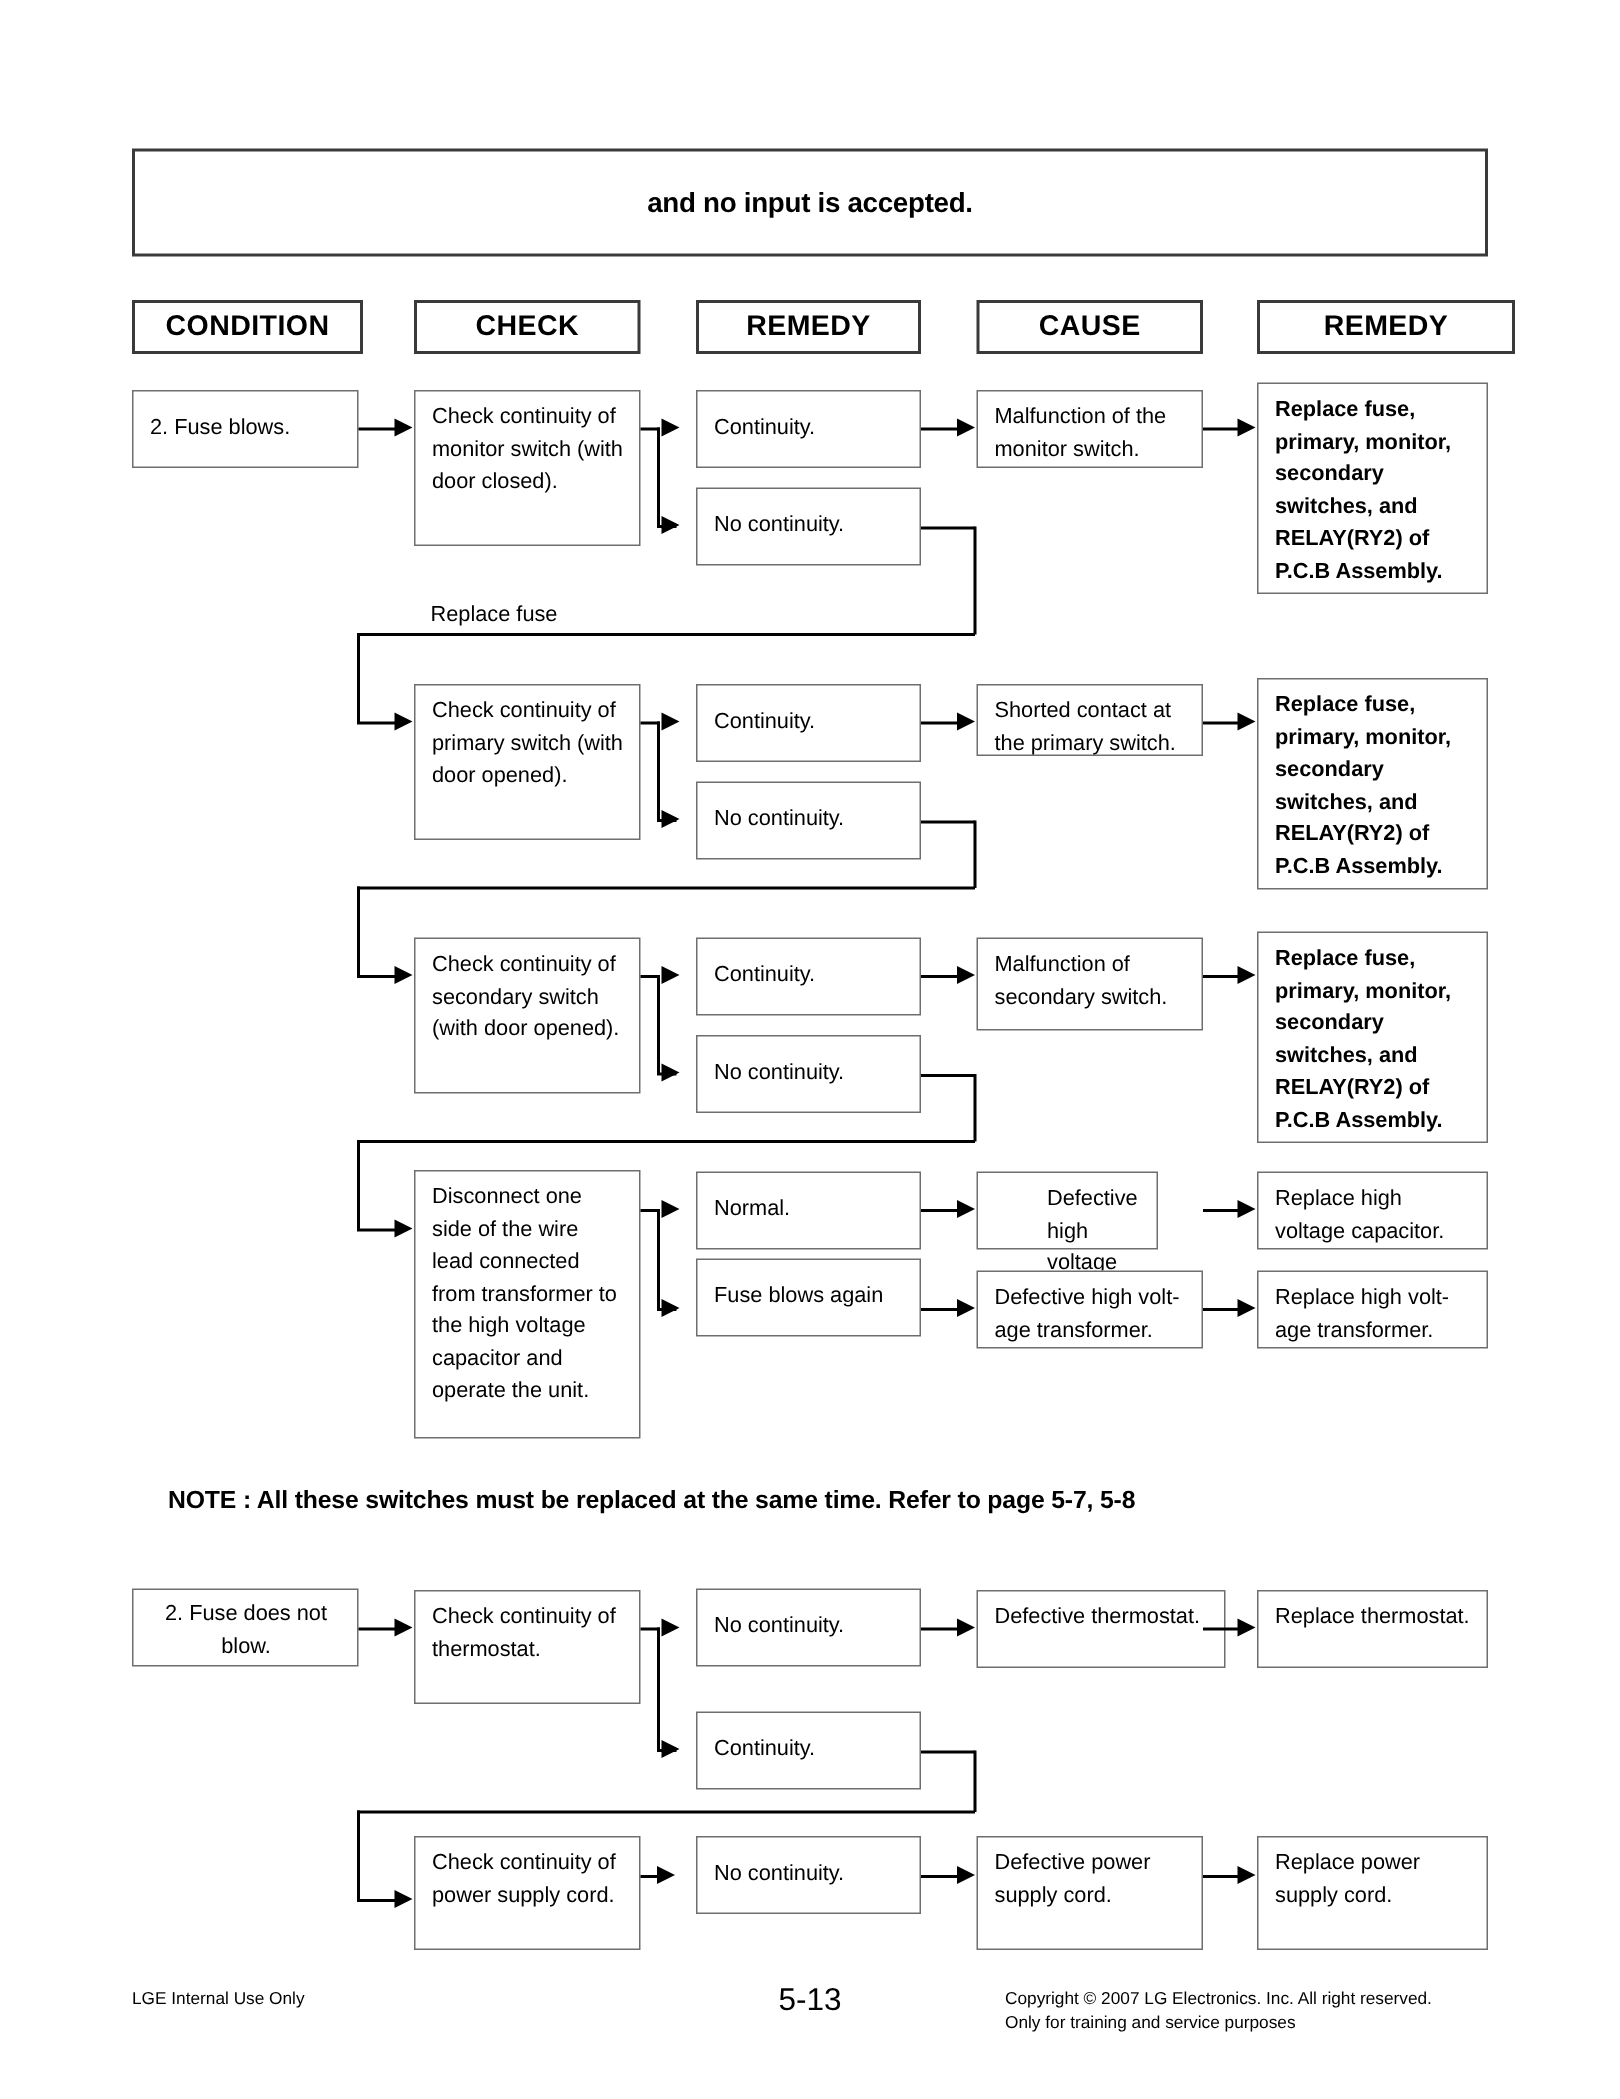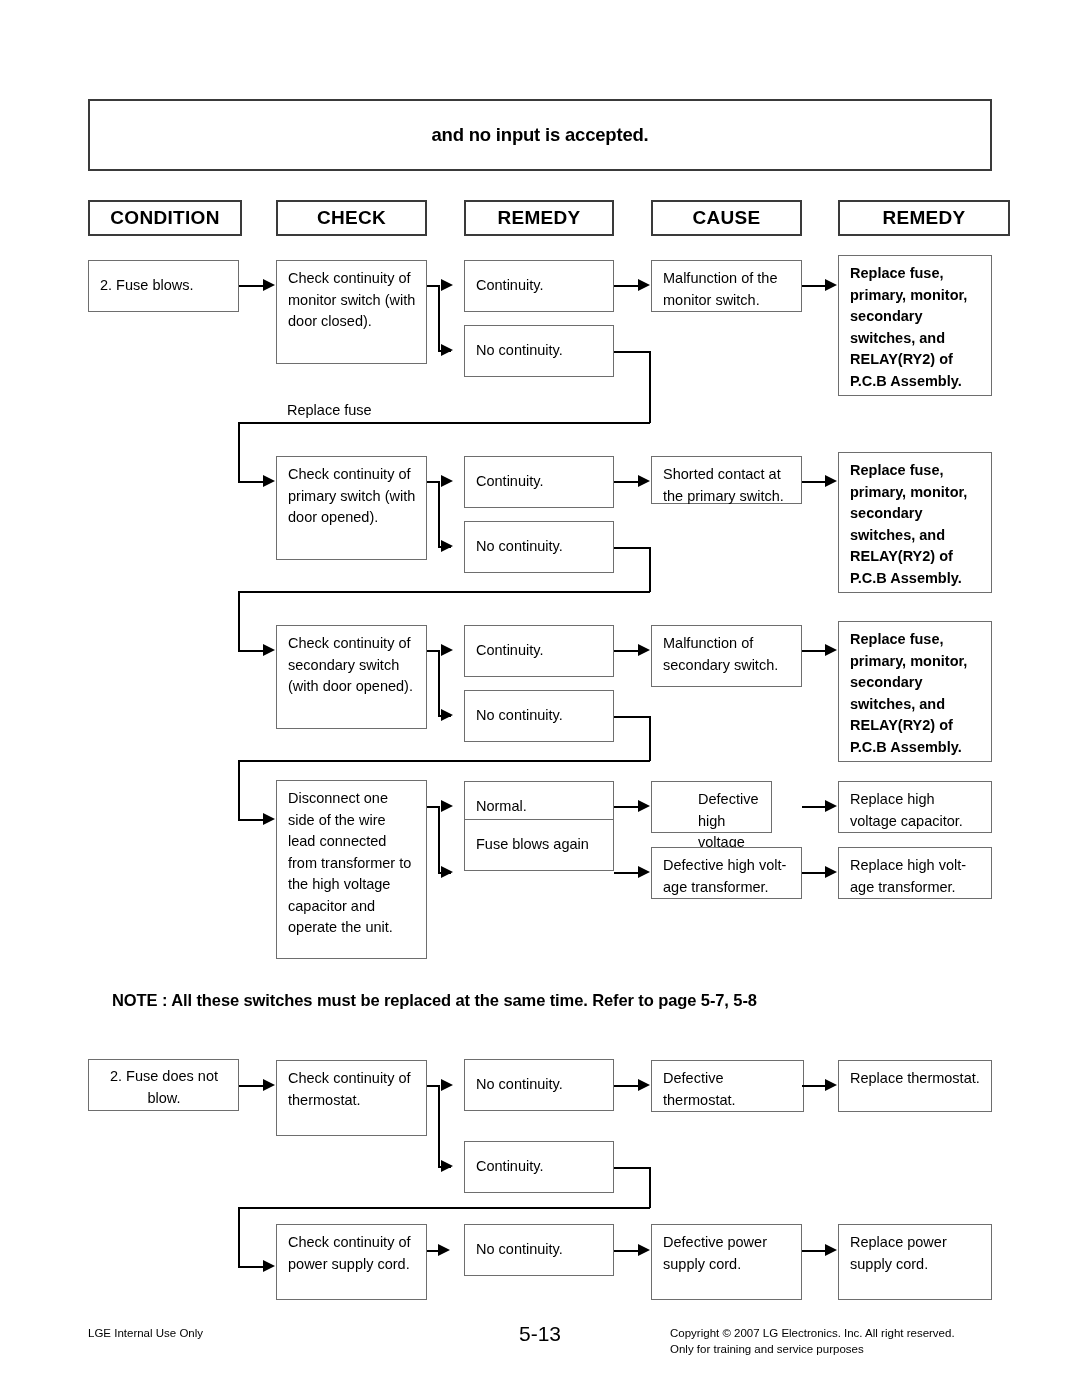--- a/index.html
+++ b/index.html
@@ -203,21 +203,21 @@
 
 <div class="abs fbox" style="left:276px; top:780px; width:151px; height:179px;">Disconnect one side of the wire lead connected from transformer to the high voltage capacitor and operate the unit.</div>
 
 <div class="abs hline" style="left:427px; top:806px; width:13px;"></div>
 <div class="abs vline" style="left:438px; top:806px; height:67px;"></div>
 <div class="abs hline" style="left:438px; top:872px; width:13px;"></div>
 <div class="abs arrow" style="left:441px; top:800px;"></div>
 <div class="abs arrow" style="left:441px; top:866px;"></div>
 
 <div class="abs fbox mid" style="left:464px; top:781px; width:150px; height:52px;">Normal.</div>
-<div class="abs fbox mid" style="left:464px; top:819px; width:150px; height:52px;">Fuse blows again</div>
+<div class="abs fbox mid" style="left:464px; top:839px; width:150px; height:52px;">Fuse blows again</div>
 
 <div class="abs hline" style="left:614px; top:806px; width:25px;"></div>
 <div class="abs arrow" style="left:638px; top:800px;"></div>
 <div class="abs fbox" style="left:651px; top:781px; width:121px; height:52px;padding-left:46px;">Defective high voltage capacitor.</div>
 
 <div class="abs hline" style="left:802px; top:806px; width:24px;"></div>
 <div class="abs arrow" style="left:825px; top:800px;"></div>
 <div class="abs fbox" style="left:838px; top:781px; width:154px; height:52px;">Replace high voltage capacitor.</div>
 
 <div class="abs hline" style="left:614px; top:872px; width:25px;"></div>
@@ -241,21 +241,21 @@
 <div class="abs vline" style="left:438px; top:1085px; height:82px;"></div>
 <div class="abs hline" style="left:438px; top:1166px; width:13px;"></div>
 <div class="abs arrow" style="left:441px; top:1079px;"></div>
 <div class="abs arrow" style="left:441px; top:1160px;"></div>
 
 <div class="abs fbox mid" style="left:464px; top:1059px; width:150px; height:52px;">No continuity.</div>
 <div class="abs fbox mid" style="left:464px; top:1141px; width:150px; height:52px;">Continuity.</div>
 
 <div class="abs hline" style="left:614px; top:1085px; width:25px;"></div>
 <div class="abs arrow" style="left:638px; top:1079px;"></div>
-<div class="abs fbox" style="left:651px; top:1060px; width:153px; height:52px;">Defective thermostat.</div>
+<div class="abs fbox" style="left:651px; top:1060px; width:166px; height:52px;">Defective thermostat.</div>
 
 <div class="abs hline" style="left:802px; top:1085px; width:24px;"></div>
 <div class="abs arrow" style="left:825px; top:1079px;"></div>
 <div class="abs fbox" style="left:838px; top:1060px; width:154px; height:52px;">Replace thermostat.</div>
 
 <div class="abs hline" style="left:614px; top:1167px; width:36px;"></div>
 <div class="abs vline" style="left:649px; top:1167px; height:41px;"></div>
 <div class="abs hline" style="left:238px; top:1207px; width:412px;"></div>
 <div class="abs vline" style="left:238px; top:1207px; height:60px;"></div>
 <div class="abs hline" style="left:238px; top:1266px; width:26px;"></div>

